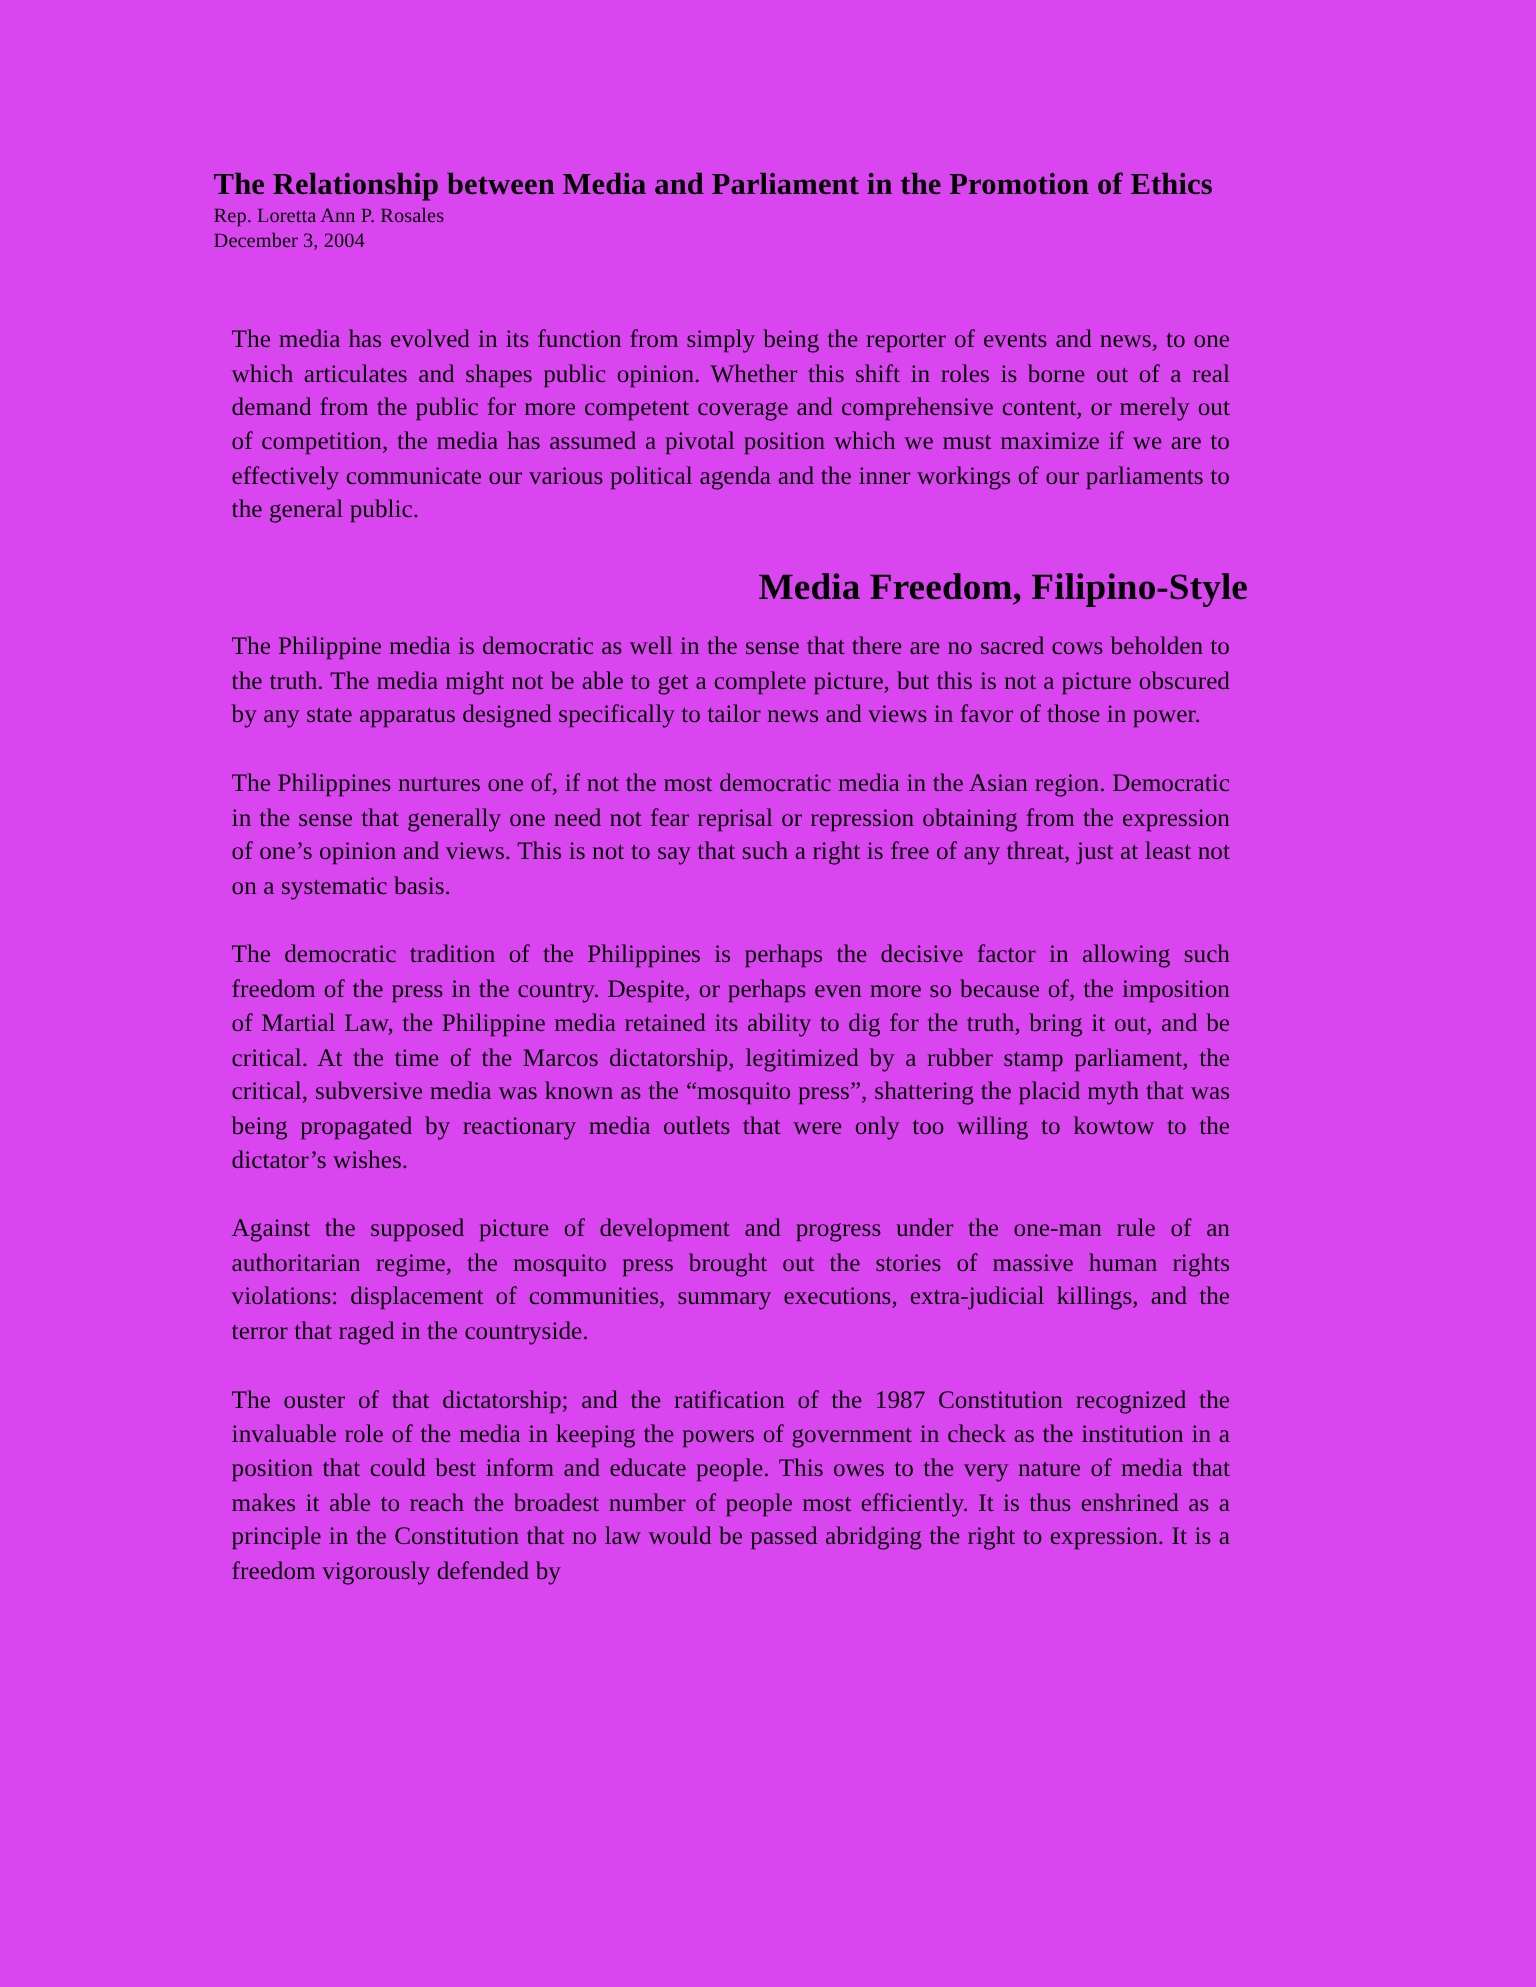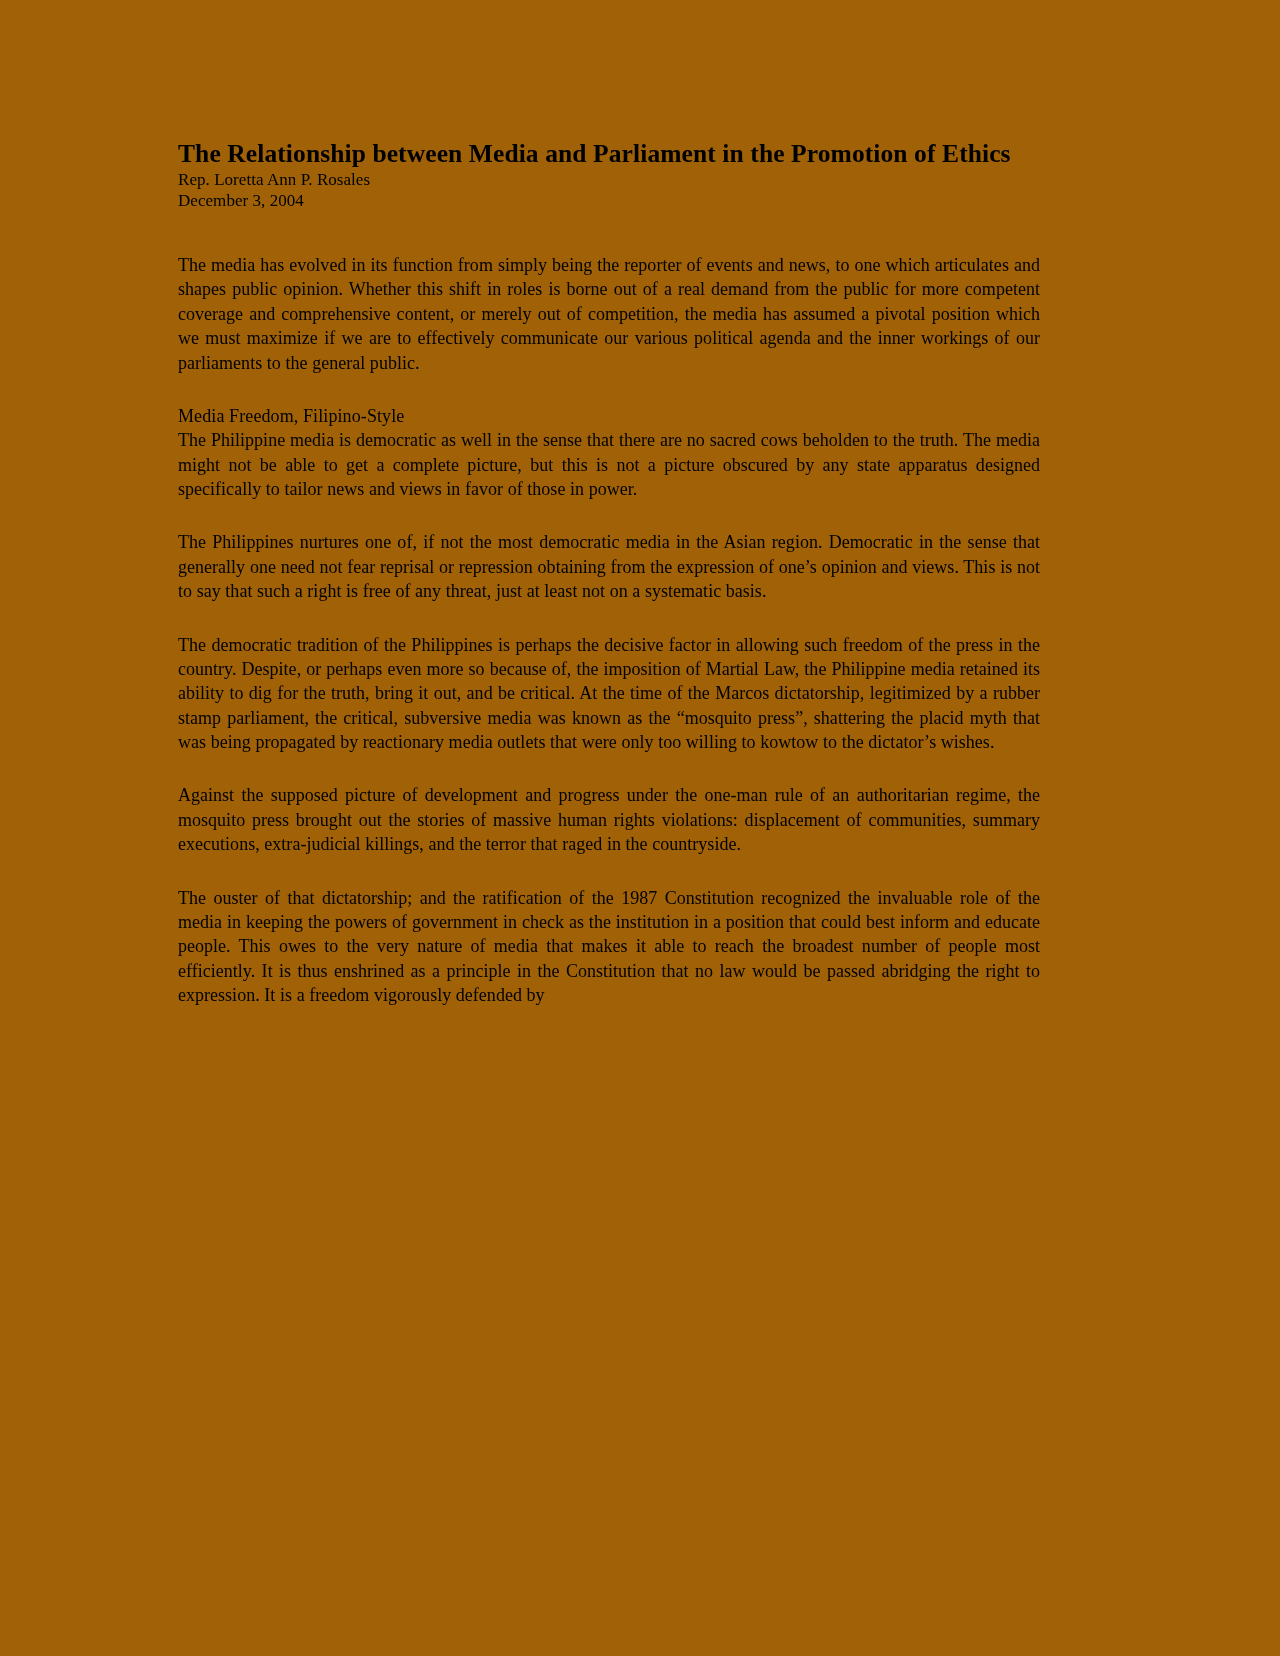--- a/index.html
+++ b/index.html
@@ -11,21 +11,21 @@
     width: 1280px;
     height: 1656px;
     font-family: "Liberation Serif", "DejaVu Serif", serif;
     color: #000000;
     -webkit-font-smoothing: antialiased;
   }
   #page {
     position: relative;
     width: 1280px;
     height: 1656px;
-    background: #a16207;
+    background: #d946ef;
     box-sizing: border-box;
   }
   #content {
     position: absolute;
     left: 178px;
     top: 138px;
     width: 862px;
   }
   .doc-title {
     font-size: 25.5px;
@@ -41,37 +41,38 @@
   .author-line {
     font-size: 17px;
     line-height: 1.235;
     letter-spacing: 0.05px;
     white-space: pre;
   }
   .spacer-lg {
     height: 41px;
   }
   .para {
-    font-size: 18px;
+    font-size: 21px;
     line-height: 1.355;
     text-align: justify;
     text-justify: inter-word;
-    margin: 0;
+    margin: 15px;
     letter-spacing: 0.02px;
     word-spacing: 0.1px;
   }
   .para + .para {
     margin-top: 29px;
   }
   .section-heading {
-    font-size: 18px;
-    font-weight: normal;
+    font-size: 31px;
+    font-weight: bold;
     line-height: 1.3;
     margin: 30px 0 0 0;
     letter-spacing: 0.1px;
+    text-align: right;
   }
   .after-heading {
     margin-top: 30px;
   }
 </style>
 </head>
 <body>
 
 <div id="page">
   <div id="content">

